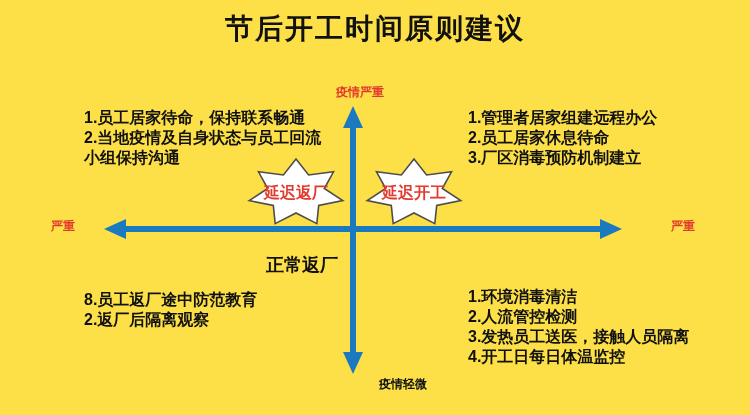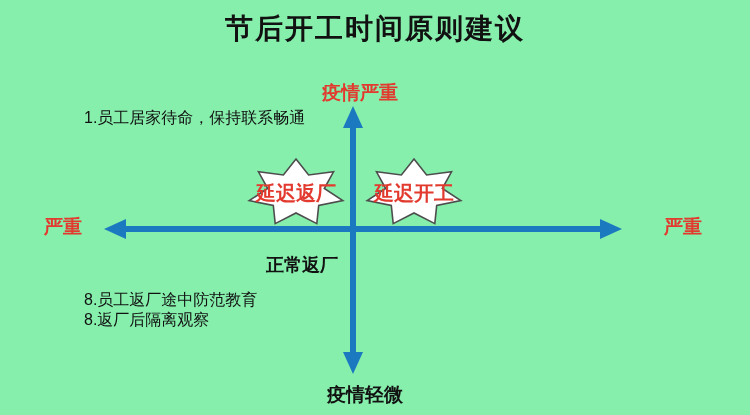--- a/index.html
+++ b/index.html
@@ -1,65 +1,65 @@
 <!DOCTYPE html>
 <html><head>
 <meta charset="utf-8">
 <style>
   html, body { margin: 0; padding: 0; background: #fff; }
   .canvas {
     position: relative;
     width: 750px;
     height: 415px;
-    background: #86efac;
+    background: #fde047;
     font-family: "Liberation Sans", sans-serif;
     color: #1a1a1a;
     overflow: hidden;
   }
   .title {
     position: absolute;
     top: 10px; left: 0;
     width: 100%;
     text-align: center;
     font-size: 28px;
     font-weight: 700;
     letter-spacing: 2px;
     color: #111;
     margin: 0;
   }
   .axes-svg { position: absolute; top: 0; left: 0; }
-  .axis-label { position: absolute; font-weight: 700; font-size: 19px; text-align: center; line-height: 21px; }
+  .axis-label { position: absolute; font-weight: 700; font-size: 12px; text-align: center; line-height: 21px; }
   .axis-label.top    { left: 299px; top: 82px;  width: 122px; }
-  .axis-label.bottom { left: 303px; top: 384px; width: 124px; color: #111; }
+  .axis-label.bottom { left: 303px; top: 374px; width: 124px; color: #111; text-align: right; }
   .axis-label.left   { left: 16px;  top: 216px; width: 94px; color: #111; }
   .axis-label.right  { left: 636px; top: 216px; width: 94px; color: #111; }
   .red { color: #e23a2e; }
   .quad {
     position: absolute;
     font-size: 16px;
-    font-weight: 400;
+    font-weight: 700;
     line-height: 20px;
     color: #111;
   }
   .quad.tl { left: 84px;  top: 108px; width: 248px; }
   .quad.tr { left: 468px; top: 108px; width: 248px; }
   .quad.bl { left: 84px;  top: 290px; width: 240px; }
   .quad.br { left: 468px; top: 287px; width: 262px; }
   .star { position: absolute; width: 100px; height: 72px; }
   .star.left  { left: 246px; top: 157px; }
   .star.right { left: 364px; top: 157px; }
   .star svg { position: absolute; top: 0; left: 0; }
   .star-label {
     position: absolute;
     top: 0; left: 0;
     width: 100%; height: 100%;
     display: flex;
     align-items: center;
     justify-content: center;
-    font-size: 20px;
+    font-size: 16px;
     font-weight: 700;
     color: #e23a2e;
     padding-top: 1px;
     box-sizing: border-box;
   }
   .normal-label {
     position: absolute;
     top: 253px;
     width: 112px;
     text-align: center;
@@ -93,28 +93,40 @@
   <div class="axis-label left">
     <div class="red">严重</div>
   </div>
 
   <div class="axis-label right">
     <div class="red">严重</div>
   </div>
 
   <div class="quad tl">
     <div>1.员工居家待命，保持联系畅通</div>
+    <div>2.当地疫情及自身状态与员工回流小组保持沟通</div>
   </div>
 
+  <div class="quad tr">
+    <div>1.管理者居家组建远程办公</div>
+    <div>2.员工居家休息待命</div>
+    <div>3.厂区消毒预防机制建立</div>
+  </div>
 
   <div class="quad bl">
     <div>8.员工返厂途中防范教育</div>
-    <div>8.返厂后隔离观察</div>
+    <div>2.返厂后隔离观察</div>
   </div>
 
+  <div class="quad br">
+    <div>1.环境消毒清洁</div>
+    <div>2.人流管控检测</div>
+    <div>3.发热员工送医，接触人员隔离</div>
+    <div>4.开工日每日体温监控</div>
+  </div>
 
   <div class="star left">
     <svg width="100" height="72" viewBox="0 0 100 72">
       <polygon points="50,2 62.6,18 87.5,14.8 78.3,31.5 96.8,43.6 72.7,48.5 70.8,66.6 50,56 29.2,66.6 27.3,48.5 3.2,43.6 21.7,31.5 12.5,14.8 37.4,18" fill="#ffffff" stroke-width="1.6" stroke="#4d4d4d"></polygon>
     </svg>
     <span class="star-label">延迟返厂</span>
   </div>
 
   <div class="star right">
     <svg width="100" height="72" viewBox="0 0 100 72">

